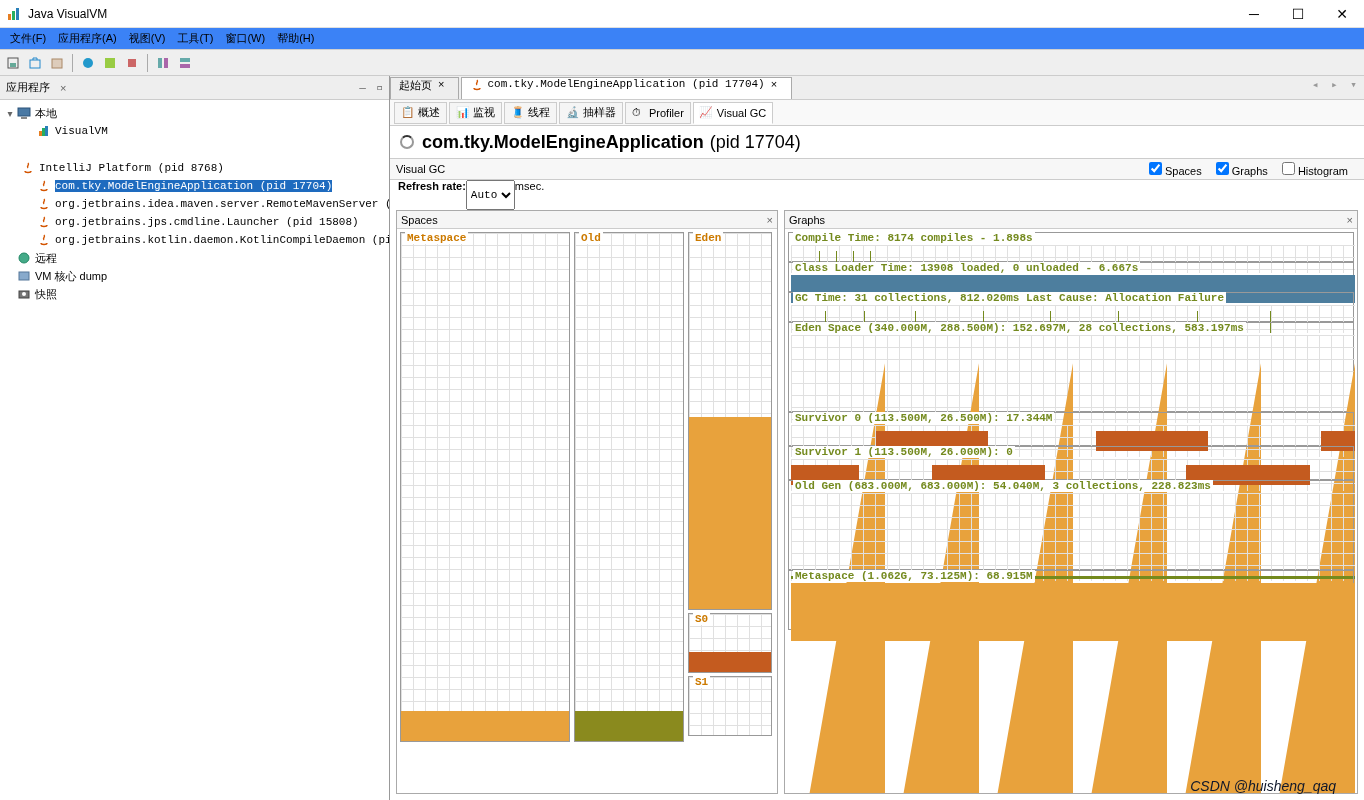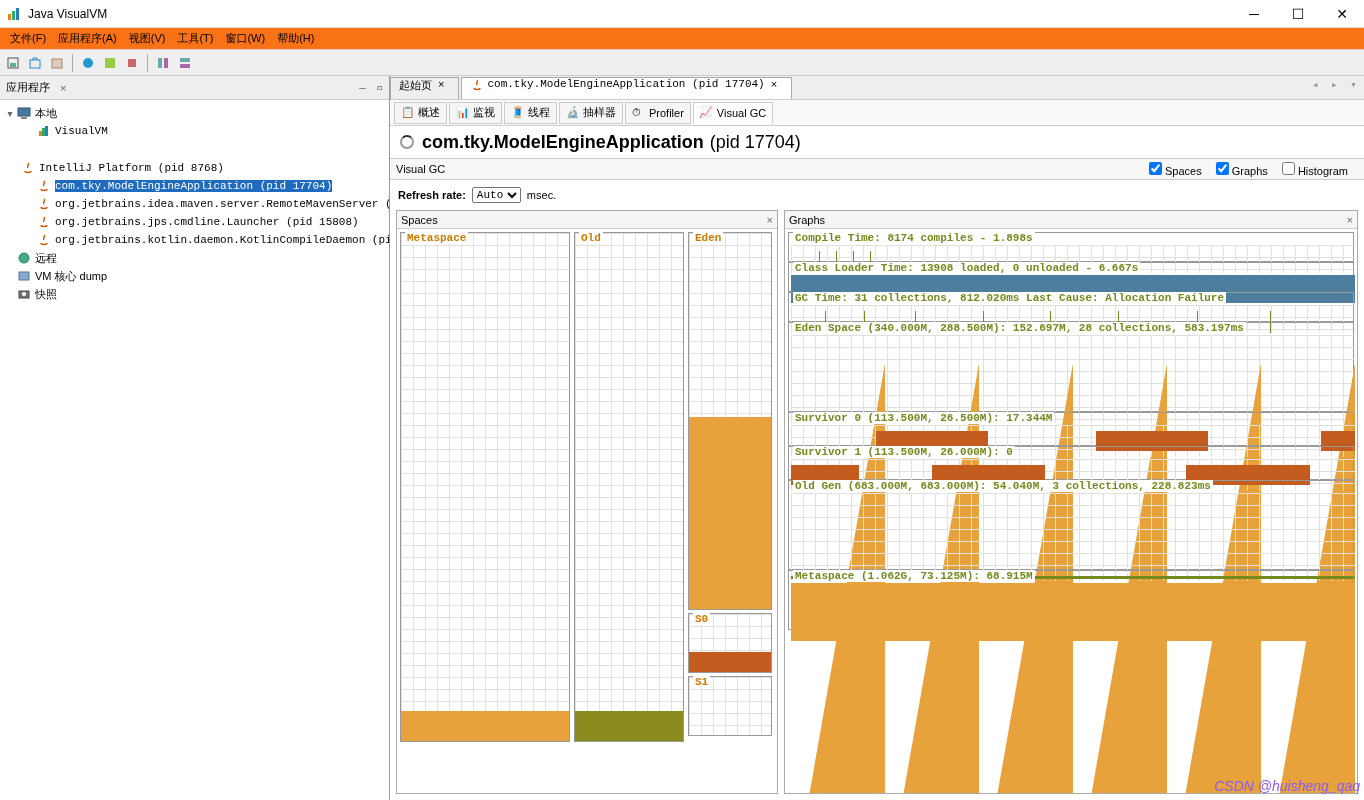--- a/index.html
+++ b/index.html
@@ -5,21 +5,21 @@
 * { margin:0; padding:0; box-sizing:border-box; font-family:"Microsoft YaHei",Arial,sans-serif; }
 body { width:1364px; height:800px; background:#f0f0f0; font-size:11px; color:#000; overflow:hidden; position:relative; }
 
 .titlebar{height:28px;background:#fff;display:flex;align-items:center;padding-left:6px;border-bottom:1px solid #e0e0e0;}
 .titlebar .logo{width:16px;height:16px;display:inline-block;margin-right:6px;}
 .titlebar .logo svg{width:16px;height:16px;}
 .titlebar .title{font-size:12px;}
 .winbtns{position:absolute;right:0;top:0;display:flex;height:28px;}
 .winbtn{width:44px;height:28px;display:flex;align-items:center;justify-content:center;font-size:14px;cursor:pointer;}
 
-.menubar{height:22px;background:#f97316;display:flex;align-items:center;padding-left:4px;border-bottom:1px solid #d0d0d0;}
+.menubar{height:22px;background:#3b82f6;display:flex;align-items:center;padding-left:4px;border-bottom:1px solid #d0d0d0;}
 .menubar span{padding:2px 6px;cursor:pointer;}
 
 .toolbar{height:26px;background:#efefef;border-bottom:1px solid #ccc;display:flex;align-items:center;gap:4px;padding-left:4px;}
 .tbtn{width:18px;height:18px;display:flex;align-items:center;justify-content:center;cursor:pointer;border:1px solid transparent;}
 
 .main{display:flex;height:724px;}
 .left{width:390px;display:flex;flex-direction:column;border-right:1px solid #999;}
 .left-hdr{height:24px;background:#eee;border-bottom:1px solid #ccc;display:flex;align-items:center;padding-left:6px;position:relative;}
 .left-hdr .close-x{margin-left:10px;color:#666;cursor:pointer;}
 .left-hdr .ctrl{position:absolute;right:4px;font-family:monospace;color:#666;letter-spacing:2px;}
@@ -43,21 +43,21 @@
 .subtab.active{background:#fff;border-bottom-color:#fff;}
 
 .app-hdr{height:32px;display:flex;align-items:center;padding-left:10px;font-size:18px;font-family:"Courier New",monospace;}
 .app-hdr .spin{width:14px;height:14px;border:2px solid #999;border-top-color:#333;border-radius:50%;margin-right:8px;}
 .app-hdr .bold{font-weight:bold;}
 
 .sect-head{height:22px;border-top:1px solid #ccc;border-bottom:1px solid #ccc;background:#f7f7f7;display:flex;align-items:center;padding:0 6px;font-family:"Courier New",monospace;}
 .chks{margin-left:auto;display:flex;align-items:center;gap:4px;}
 .chks label{margin-right:10px;}
 
-.refresh-row{height:30px;display:flex;align-items:center;padding-left:8px;gap:6px;font-family:"Courier New",monospace;}
+.refresh-row{height:30px;display:flex;padding-left:8px;gap:0;font-family:"Courier New",monospace;}
 .refresh-row select{font-family:inherit;font-size:11px;}
 
 .panels{flex:1;display:flex;gap:6px;padding:0 6px 6px 6px;overflow:hidden;}
 .panel{border:1px solid #aaa;display:flex;flex-direction:column;}
 .panel .phdr{height:18px;background:#f5f5f5;border-bottom:1px solid #ccc;display:flex;align-items:center;padding:0 4px;font-family:"Courier New",monospace;}
 .panel .phdr .px{margin-left:auto;cursor:pointer;color:#666;}
 .panel .body{flex:1;display:flex;}
 
 .spaces-body{display:flex;gap:4px;padding:3px;}
 .scol{display:flex;flex-direction:column;gap:3px;}
@@ -73,21 +73,21 @@
 .gbox{border:1px solid #999;position:relative;flex-shrink:0;}
 .gbox .gtitle{position:absolute;top:-1px;left:4px;background:#fff;color:#748a1e;font-family:"Courier New",monospace;font-weight:bold;padding:0 2px;z-index:3;font-size:11px;}
 .gbox .garea{position:absolute;top:12px;left:2px;right:2px;bottom:2px;}
 
 .saw{position:absolute;inset:0;}
 .blk{position:absolute;height:60%;bottom:20%;background:#c45b1f;}
 .line-bottom{position:absolute;left:0;right:0;bottom:2px;height:3px;background:#748a1e;}
 .full-orange{position:absolute;inset:0;background:#e8a23c;}
 .full-steel{position:absolute;inset:0;background:#4d7e9e;}
 
-.watermark{position:absolute;right:4px;bottom:6px;color:#8b5cf6;font-size:14px;font-style:italic;}
+.watermark{position:absolute;right:28px;bottom:6px;color:#0f172a;font-size:14px;font-style:italic;}
 
 .spike{position:absolute;bottom:0;width:1px;background:#748a1e;}
 </style>
 </head>
 <body>
 
 <div class="titlebar">
   <span class="logo">
     <svg viewBox="0 0 16 16">
         <rect x="2" y="8" width="3" height="6" fill="#e67e22"></rect>

